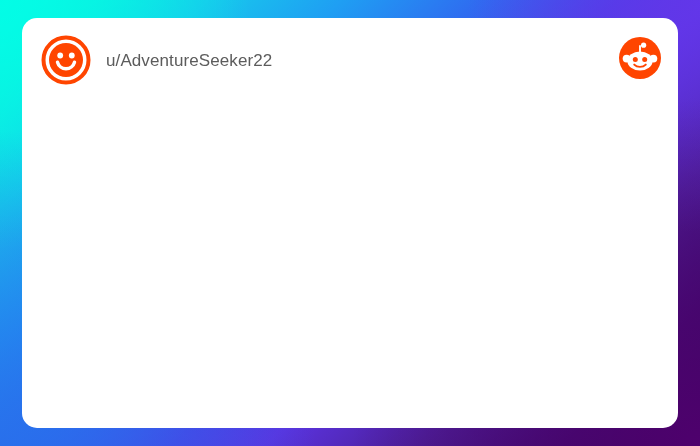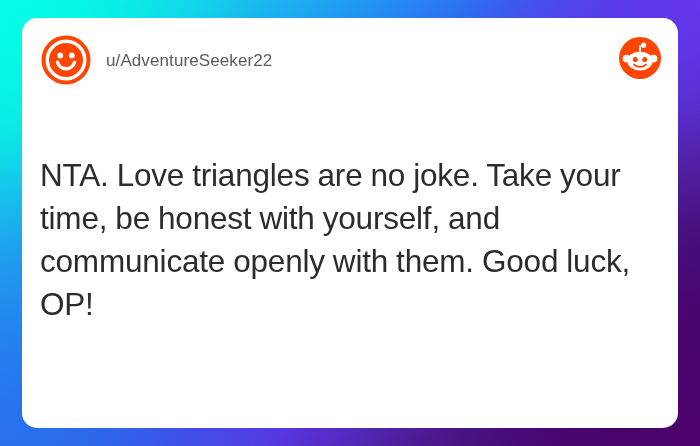--- a/index.html
+++ b/index.html
@@ -144,19 +144,16 @@
 
           <circle cx="17.3" cy="23.4" r="2.5" fill="#FF4500"></circle>
           <circle cx="26.7" cy="23.4" r="2.5" fill="#FF4500"></circle>
 
           <path d="M16.2 28.6 a 7.4 6 0 0 0 11.6 0" fill="none" stroke="#FF4500" stroke-width="1.9" stroke-linecap="round"></path>
         </svg>
       </span>
 
     </div>
 
-    <div class="card-body">
-      <p class="body-text">NTA. Love triangles are no joke. Take your time, be honest with yourself, and communicate openly with them. Good luck, OP!</p>
-    </div>
 
   </div>
 
 </div>
 
 </body></html>

